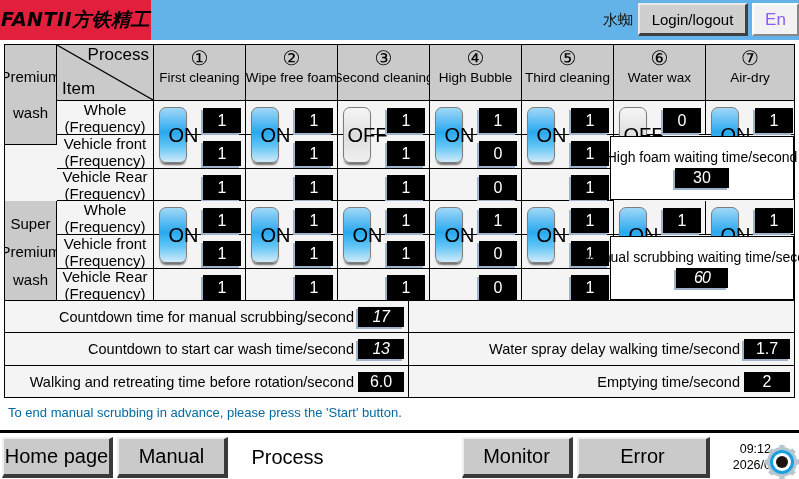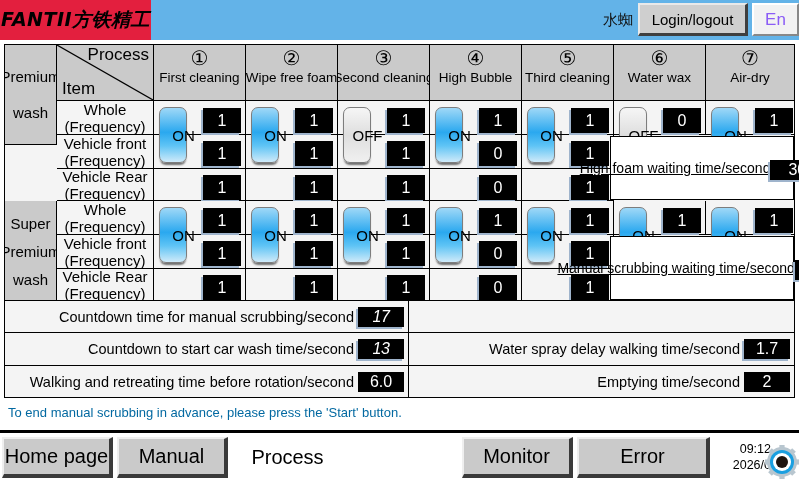--- a/index.html
+++ b/index.html
@@ -127,21 +127,21 @@
   .itemcell span { white-space: nowrap; }
 
   .datacell { background: #f4f4f4; }
 
   
   .toggle {
     position: absolute;
     width: 28px; height: 56px;
     border-radius: 7px;
     display: flex; align-items: center; justify-content: center;
-    font-size: 15px; color: #000;
+    font-size: 20px; color: #000;
     border: 1px solid #7d7d7d;
     box-shadow: 0 3px 2px -1px rgba(0,0,0,0.55);
     padding-left: 21px;
   }
   .toggle.on {
     background: linear-gradient(to bottom, #9fd8f7 0%, #2aa8ef 45%, #5fc4f5 70%, #cfeaf9 100%);
   }
   .toggle.off {
     background: linear-gradient(to bottom, #f6f6f6 0%, #dedede 50%, #f0f0f0 100%);
   }
@@ -154,22 +154,22 @@
     display: flex; align-items: center; justify-content: center;
     font-size: 16px;
     box-shadow: -2px 2px 0 0 #9fb4cc;
   }
 
   
   .callout {
     position: absolute;
     background: #ffffff;
     border: 1px solid #000;
-    display: flex; 
-    align-items: center; justify-content: center; text-decoration: underline;
+    display: flex; flex-direction: column;
+    align-items: center; justify-content: center;
   }
   .callout .clabel {
     font-size: 14px; color: #000; white-space: nowrap;
   }
   .callout .cval {
     margin-top: 3px;
     background: #000; color: #fff;
     font-size: 16px;
     padding: 1px 18px;
     box-shadow: -2px 2px 0 0 #9fb4cc;

